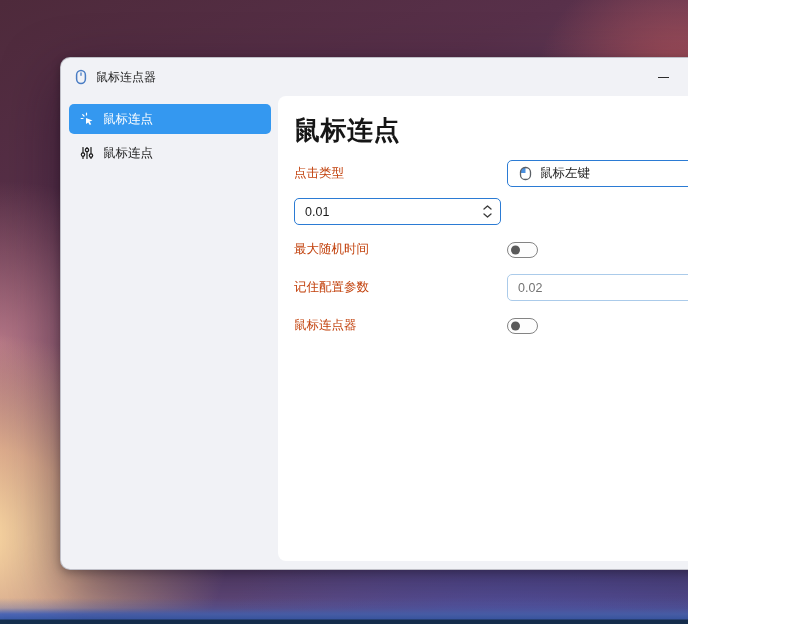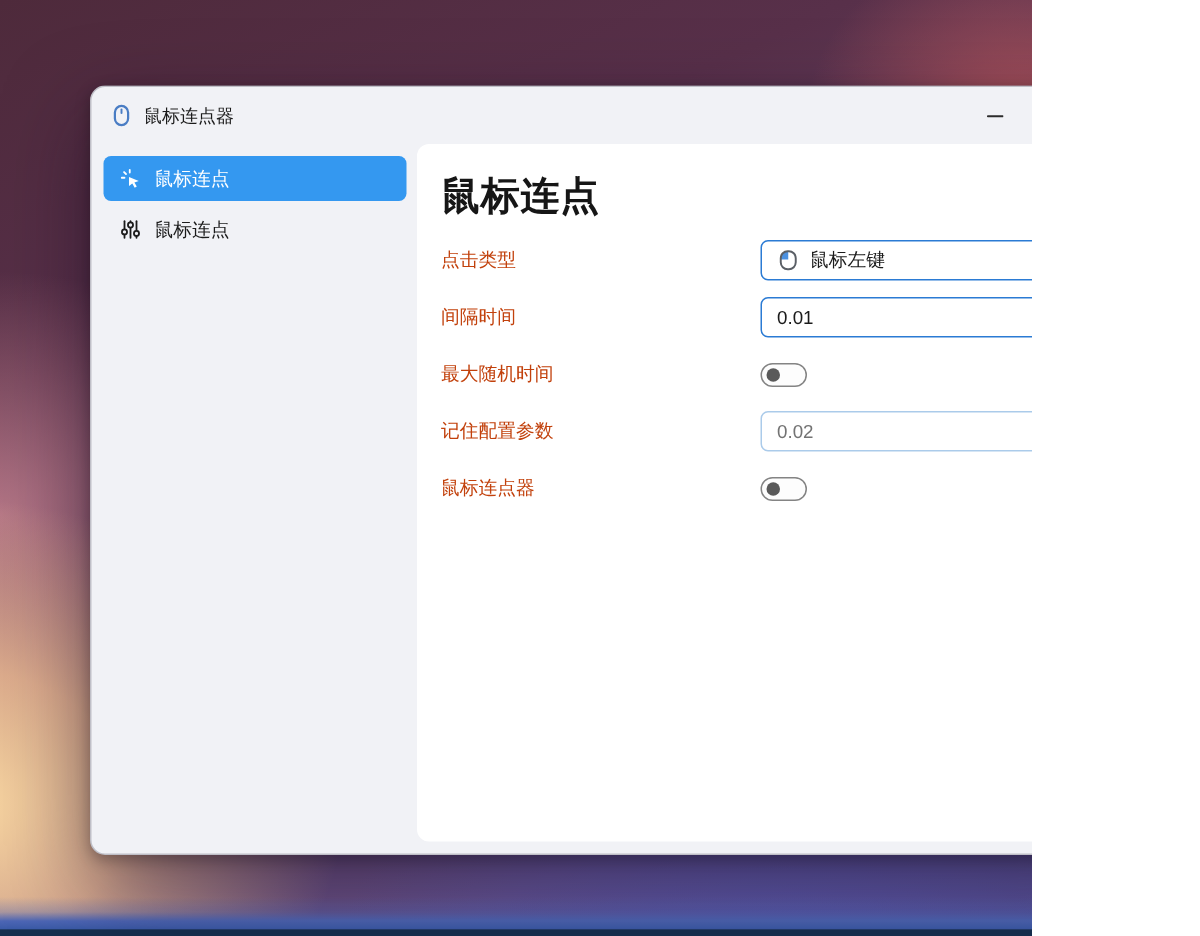--- a/index.html
+++ b/index.html
@@ -155,21 +155,20 @@
             <span>鼠标左键</span>
             <span class="cb-chevron">
               <svg width="12" height="7" viewBox="0 0 12 7">
                 <path d="M1 1 L6 6 L11 1" stroke="#1b1b1b" stroke-width="1.4" fill="none" stroke-linecap="round" stroke-linejoin="round"></path>
               </svg>
             </span>
           </div>
         </div>
 
         <div class="row">
-          <span class="field-label">间隔时间</span>
           <div class="numberbox">
             <input readonly="" value="0.01" style="">
             <div class="spin">
               <svg width="9" height="5" viewBox="0 0 9 5">
                 <path d="M1 4 L4.5 1 L8 4" stroke="#3b3b3b" stroke-width="1.3" fill="none" stroke-linecap="round" stroke-linejoin="round"></path>
               </svg>
               <svg width="9" height="5" viewBox="0 0 9 5">
                 <path d="M1 1 L4.5 4 L8 1" stroke="#3b3b3b" stroke-width="1.3" fill="none" stroke-linecap="round" stroke-linejoin="round"></path>
               </svg>
             </div>

